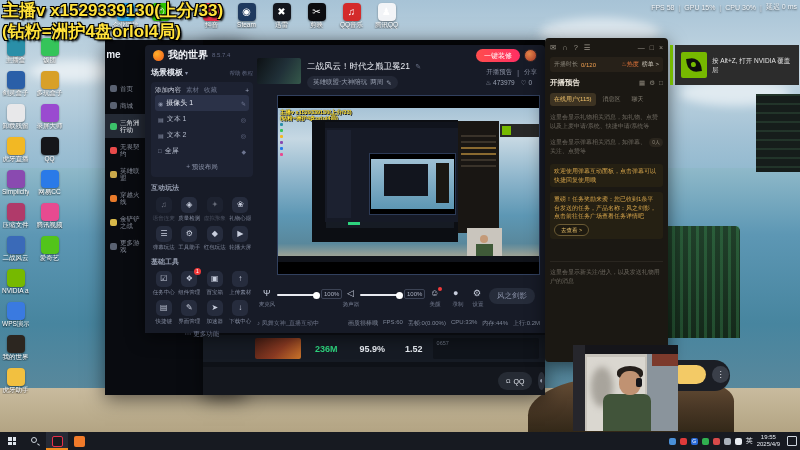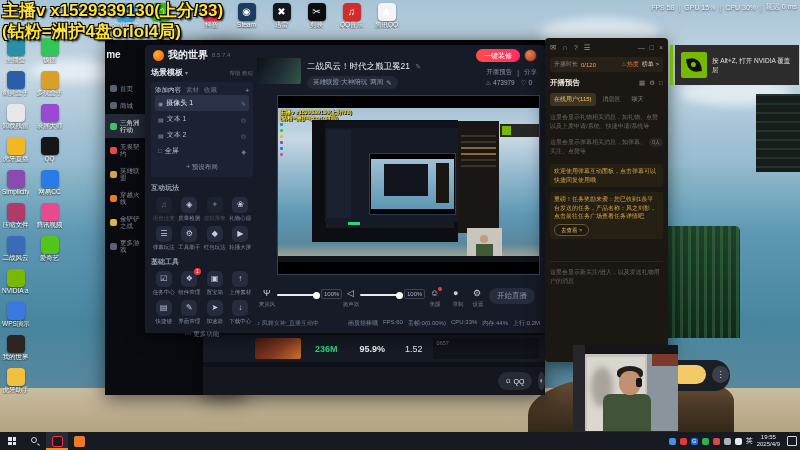--- a/index.html
+++ b/index.html
@@ -38,21 +38,21 @@
   .wg-side-item .gdot{width:7px;height:7px;border-radius:2px;background:#3a4150;flex:none}
   
   .wg-front{left:203px;top:40px;width:342px;height:355px;background:#0e1117}
   .wg-head{height:22px;background:#050608;display:flex;align-items:center;gap:4px;padding-left:8px}
   .hex{width:11px;height:11px;background:#f08c1e;clip-path:polygon(25% 3%,75% 3%,98% 50%,75% 97%,25% 97%,2% 50%)}
   .wg-head .t{font-size:10px;font-weight:bold;color:#f2f4f8}
   .wg-stats{left:0;right:0;top:295px;height:27px;background:#161b24;display:flex;align-items:center;padding:0 6px 0 52px}
   .wg-stats .thumb{width:46px;height:21px;border-radius:2px;background:linear-gradient(135deg,#451d14,#8a3a22 55%,#c8742a)}
   .wg-stats .v1{margin-left:14px;font-size:9px;font-weight:bold;color:#2ed47e}
   .wg-stats .v2{margin-left:22px;font-size:9px;font-weight:bold;color:#e8ecf2}
-  .wg-stats .v3{margin-left:20px;font-size:9px;font-weight:normal;color:#e8ecf2}
+  .wg-stats .v3{margin-left:20px;font-size:9px;font-weight:bold;color:#e8ecf2}
   .wg-stats .rbox{margin-left:10px;flex:1;height:21px;background:#10141b;border-radius:2px;padding:2px 4px;font-size:5.5px;color:#6a7280}
   .wg-chatbar{left:0;right:0;top:327px;height:28px;background:#14171e;display:flex;align-items:center;gap:6px;padding-left:295px}
   .qq-pill{height:18px;border-radius:9px;background:#262b34;color:#dfe3ea;font-size:7px;display:flex;align-items:center;gap:3px;padding:0 8px;cursor:pointer}
   .qq-pill .bell{font-size:6px;color:#cfd4dc}
   .circ-btn{width:18px;height:18px;border-radius:50%;background:#2b303a;color:#9aa2b2;font-size:8px;text-align:center;line-height:18px;cursor:pointer}
   
   .comp{left:145px;top:45px;width:400px;height:288px;background:#171b27;border-radius:4px 4px 0 0}
   .comp-head{height:20px;display:flex;align-items:center;gap:4px;padding:0 8px}
   .comp-logo{width:11px;height:11px;border-radius:50%;background:radial-gradient(circle at 35% 35%,#ffb02a,#f25a1a)}
   .comp-head .t{font-size:10px;font-weight:bold;color:#f2f4f8}
@@ -662,21 +662,21 @@
             <span class="knob"></span>
           </div>
         <span class="valbox" style="left:147px">100%</span>
         <span class="aicon" style="left:173px;top:3px">☺</span>
         <span class="reddot" style="left:181px;top:2px"></span>
         <span class="alabel" style="left:166px">美颜</span>
         <span class="aicon" style="left:196px;top:3px">●</span>
         <span class="alabel" style="left:189px">录制</span>
         <span class="aicon" style="left:216px;top:3px">⚙</span>
         <span class="alabel" style="left:209px">设置</span>
-        <div class="start-btn">开始直播</div>
+        <div class="start-btn">风之剑影</div>
       </div>
 
       <div class="abs statusrow">
         <span>♪ 凤舞女神_直播互动中</span>
         <span class="right">
           <span>画质很棒哦</span>
           <span>FPS:60</span>
           <span>丢帧:0(0.00%)</span>
           <span>CPU:33%</span>
           <span>内存:44%</span>

